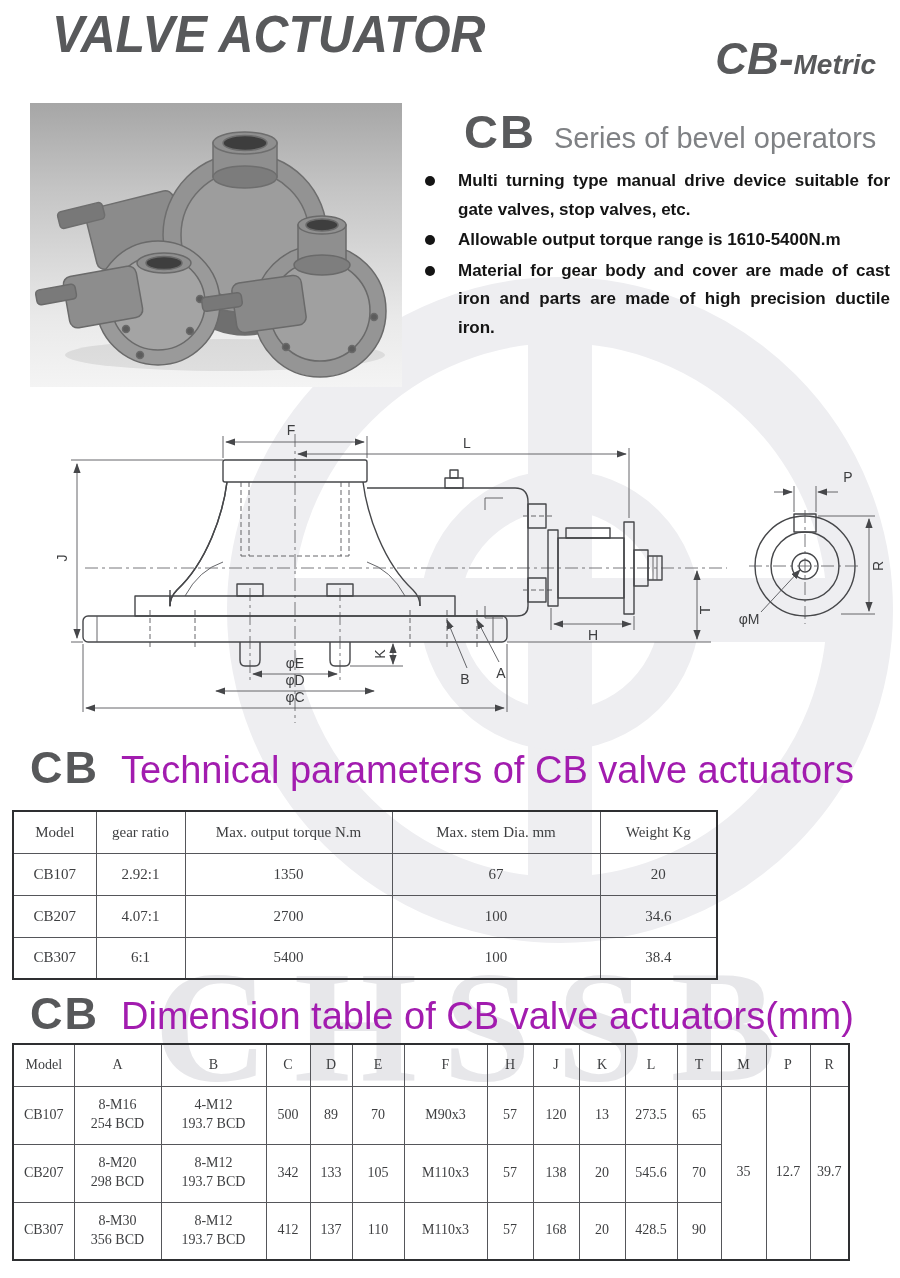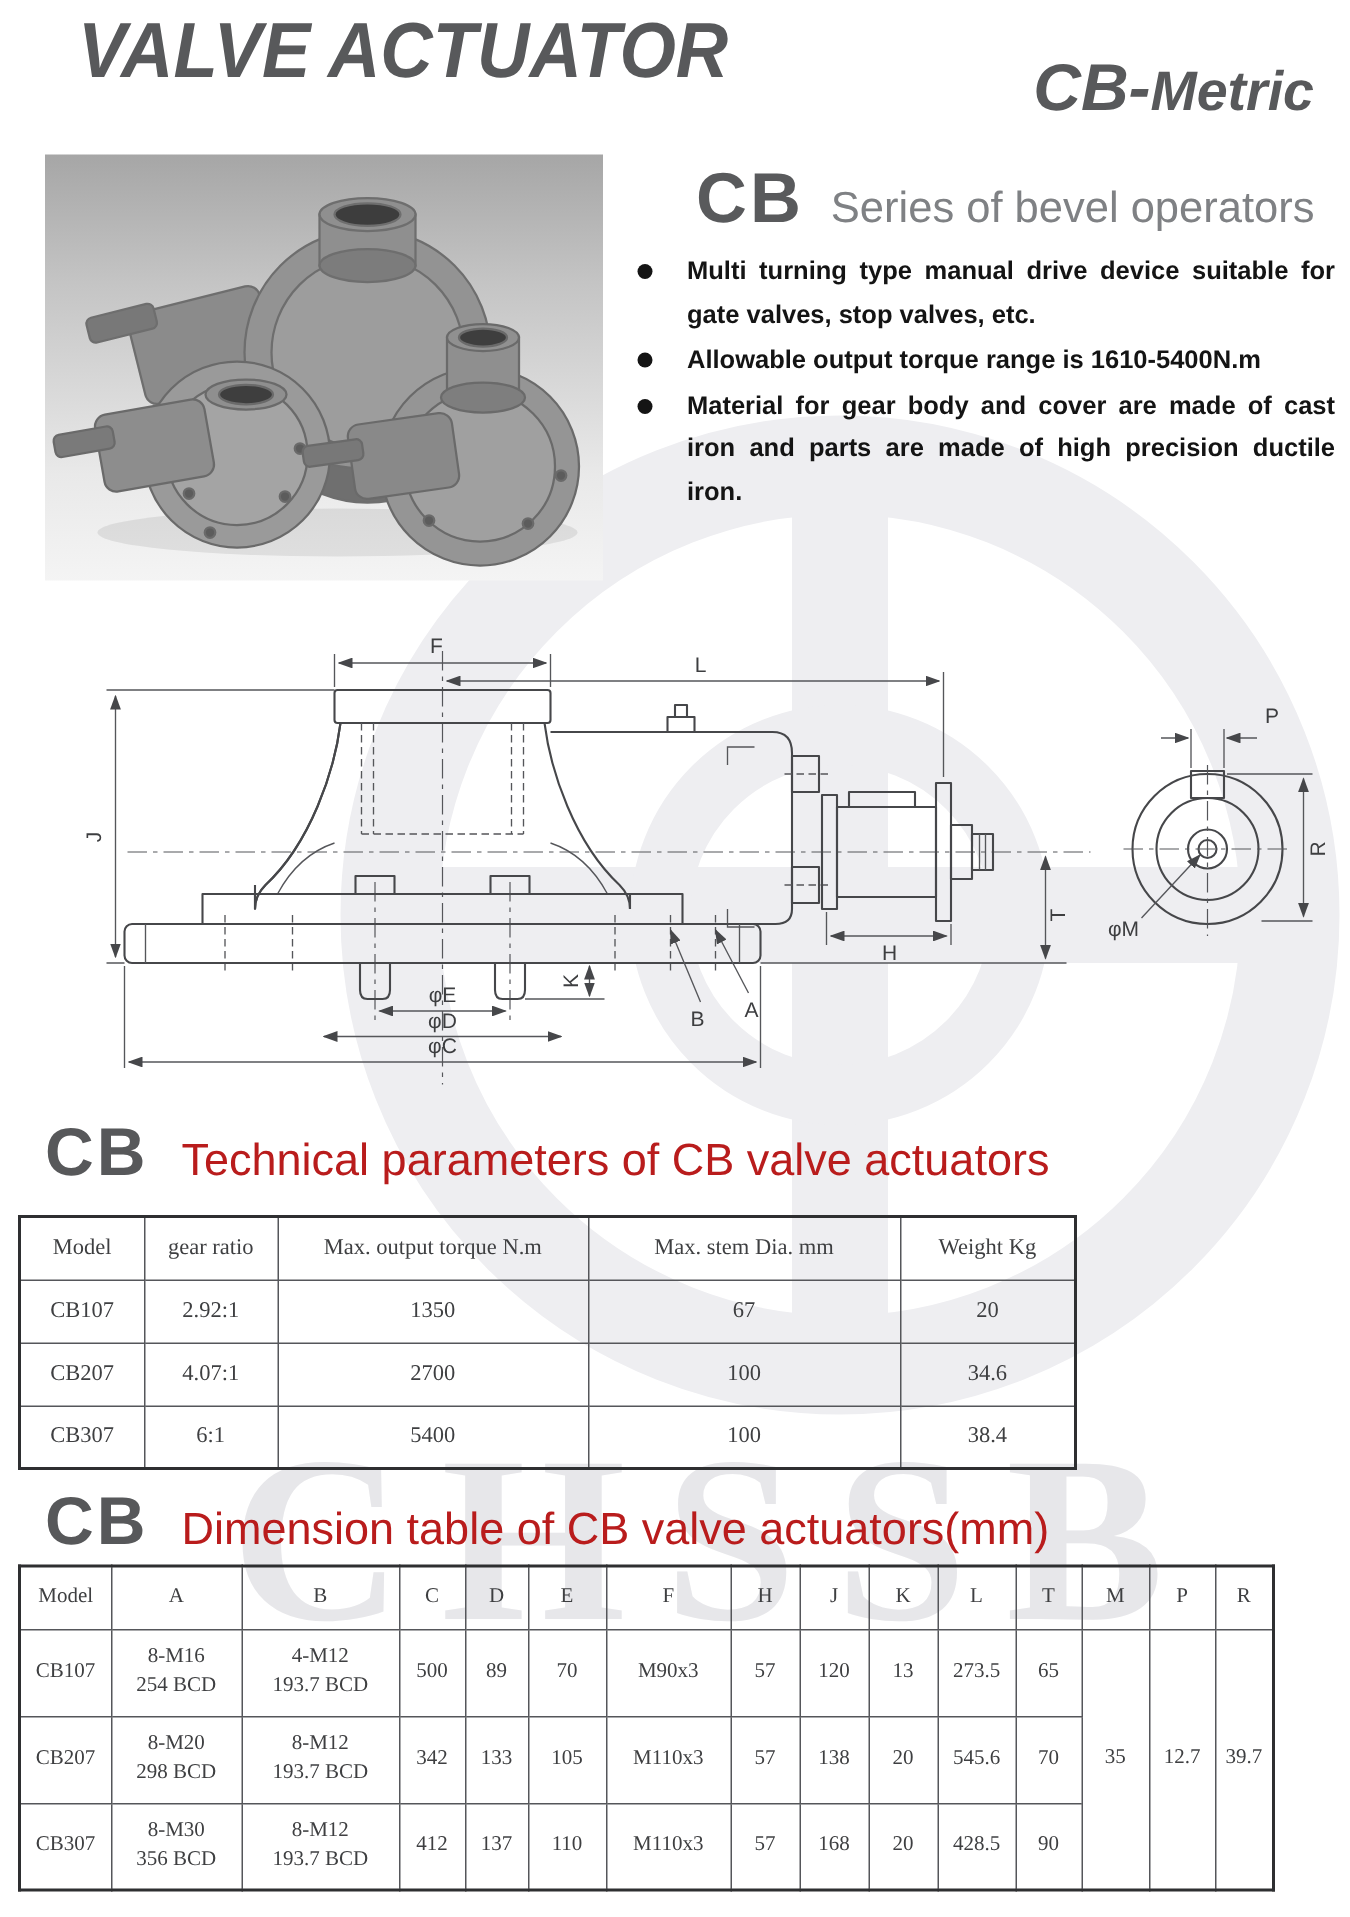--- a/index.html
+++ b/index.html
@@ -12,21 +12,21 @@
            font-family:"Liberation Serif",serif;font-weight:bold;
            font-size:158px;letter-spacing:26px;color:#e7e7ea;line-height:1;}
 
   
   .title{position:absolute;left:52px;top:4px;z-index:2;
          font-size:52px;font-weight:bold;font-style:italic;color:#58595b;
          letter-spacing:0px;transform:scaleX(.93);transform-origin:left;}
   .brand{position:absolute;right:24px;top:34px;z-index:2;color:#58595b;
          font-style:italic;font-weight:bold;white-space:nowrap;}
   .brand .big{font-size:44px;}
-  .brand .small{font-size:37px;margin-top:30px;}
+  .brand .small{font-size:28px;margin-top:30px;}
 
   
   .photo{position:absolute;left:30px;top:103px;width:372px;height:284px;z-index:2;
          background:linear-gradient(180deg,#a6a6a6 0%,#c4c4c4 30%,#e9e9e9 75%,#f4f4f4 100%);}
 
   
   .intro{position:absolute;left:418px;top:104px;width:472px;z-index:2;}
   .intro-head{display:flex;align-items:baseline;gap:18px;margin-left:46px;}
   .intro-code{font-size:47px;font-weight:bold;color:#595a5c;letter-spacing:2px;}
   .intro-title{font-size:29px;color:#7f8184;}
@@ -42,21 +42,21 @@
   .drawing svg{position:relative;z-index:2;}
   .ln{stroke:#46474a;stroke-width:1.4;fill:none;stroke-linejoin:round;}
   .thin{stroke:#55565a;stroke-width:0.9;fill:none;}
   .dash{stroke-dasharray:5 3;}
   .cl{stroke:#55565a;stroke-width:0.8;fill:none;stroke-dasharray:13 4 3 4;}
   .lb{font-family:"Liberation Sans",sans-serif;font-size:14px;fill:#3d3e40;}
 
   
   .sec{position:absolute;left:30px;display:flex;align-items:baseline;gap:22px;z-index:2;}
   .sec-code{font-size:45px;font-weight:bold;color:#57585a;letter-spacing:2px;}
-  .sec-title{font-size:30px;color:#b91c1c;}
+  .sec-title{font-size:38px;color:#a21caf;}
   .sec1{top:742px;}
   .sec2{top:988px;}
 
   
   table{border-collapse:collapse;table-layout:fixed;color:#3e3f41;z-index:2;
         background:transparent;font-family:Liberation Serif, serif;}
   td,th{border:1px solid #55565a;text-align:center;vertical-align:middle;
         font-weight:normal;padding:1px;overflow:hidden;}
   .t1{position:absolute;left:12px;top:810px;width:704px;font-size:15px;
       border:2px solid #2e2f31;}

